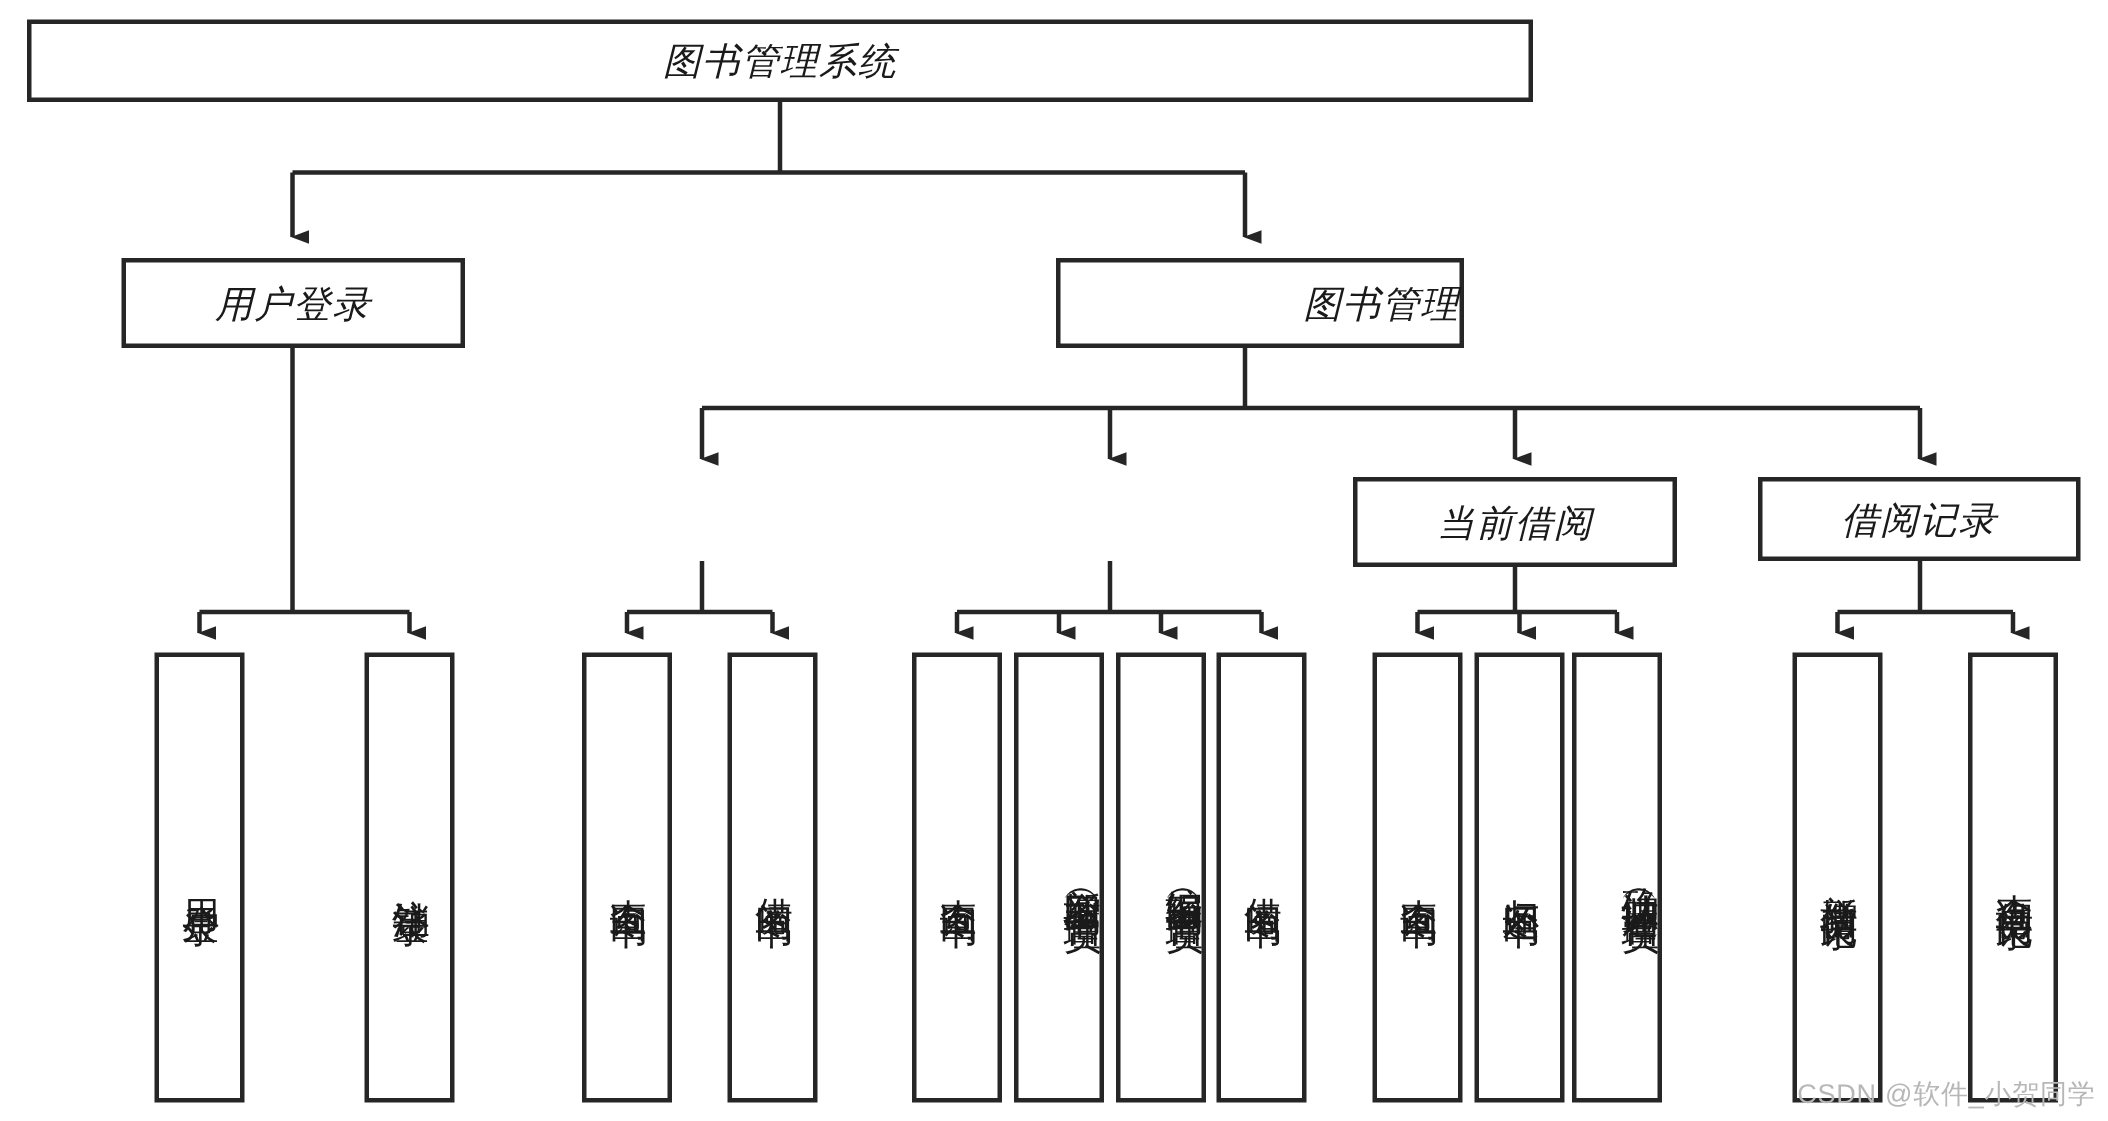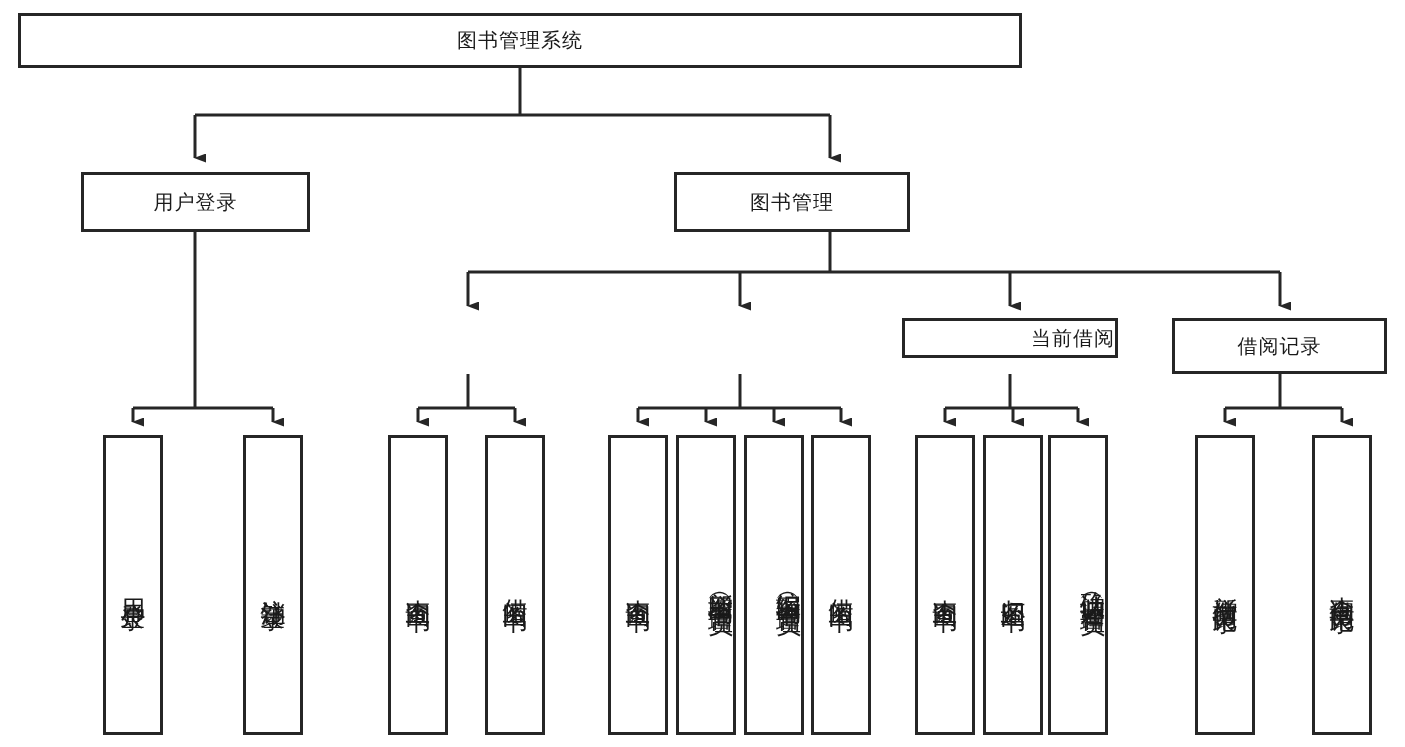--- a/index.html
+++ b/index.html
@@ -21,23 +21,24 @@
     position: absolute;
     box-sizing: border-box;
     border: 3px solid #262626;
     background: #ffffff;
     display: flex;
     align-items: center;
     justify-content: center;
     color: #1a1a1a;
   }
   .node.horiz {
-    font-size: 20px;
+    font-size: 25px;
     letter-spacing: 1px;
     white-space: nowrap;
+    font-style: italic;
   }
   .node.vert {
     writing-mode: vertical-rl;
     text-orientation: upright;
     font-size: 25px;
     letter-spacing: 3px;
     line-height: 1;
     padding: 6px 0;
     align-items: flex-start;
     justify-content: center;
@@ -122,25 +123,25 @@
     </g>
   </svg>
 
   <div class="node horiz" style="left:18px; top:13px; width:1004px; height:55px;">
     <span>图书管理系统</span>
   </div>
 
   <div class="node horiz" style="left:81px; top:172px; width:229px; height:60px;">
     <span>用户登录</span>
   </div>
-  <div class="node horiz" style="left:674px; top:172px; width:236px; height:60px;">
+  <div class="node horiz" style="left:704px; top:172px; width:272px; height:60px;justify-content:flex-end;">
     <span>图书管理</span>
   </div>
 
-  <div class="node horiz" style="left:902px; top:318px; width:216px; height:40px;justify-content:flex-end;">
+  <div class="node horiz" style="left:902px; top:318px; width:216px; height:60px;">
     <span>当前借阅</span>
   </div>
   <div class="node horiz" style="left:1172px; top:318px; width:215px; height:56px;">
     <span>借阅记录</span>
   </div>
 
   <div class="node vert mid" style="left:103px; top:435px; width:60px; height:300px;">
     <span>用户登录</span>
   </div>
   <div class="node vert mid" style="left:243px; top:435px; width:60px; height:300px;">
@@ -177,14 +178,15 @@
     <span>确认归还（管理员）</span>
   </div>
 
   <div class="node vert mid" style="left:1195px; top:435px; width:60px; height:300px;">
     <span>新增借阅记录</span>
   </div>
   <div class="node vert mid" style="left:1312px; top:435px; width:60px; height:300px;">
     <span>查询借阅记录</span>
   </div>
 
+  <div id="watermark">CSDN @软件_小贺同学</div>
 
 </div>
 
 </body></html>

